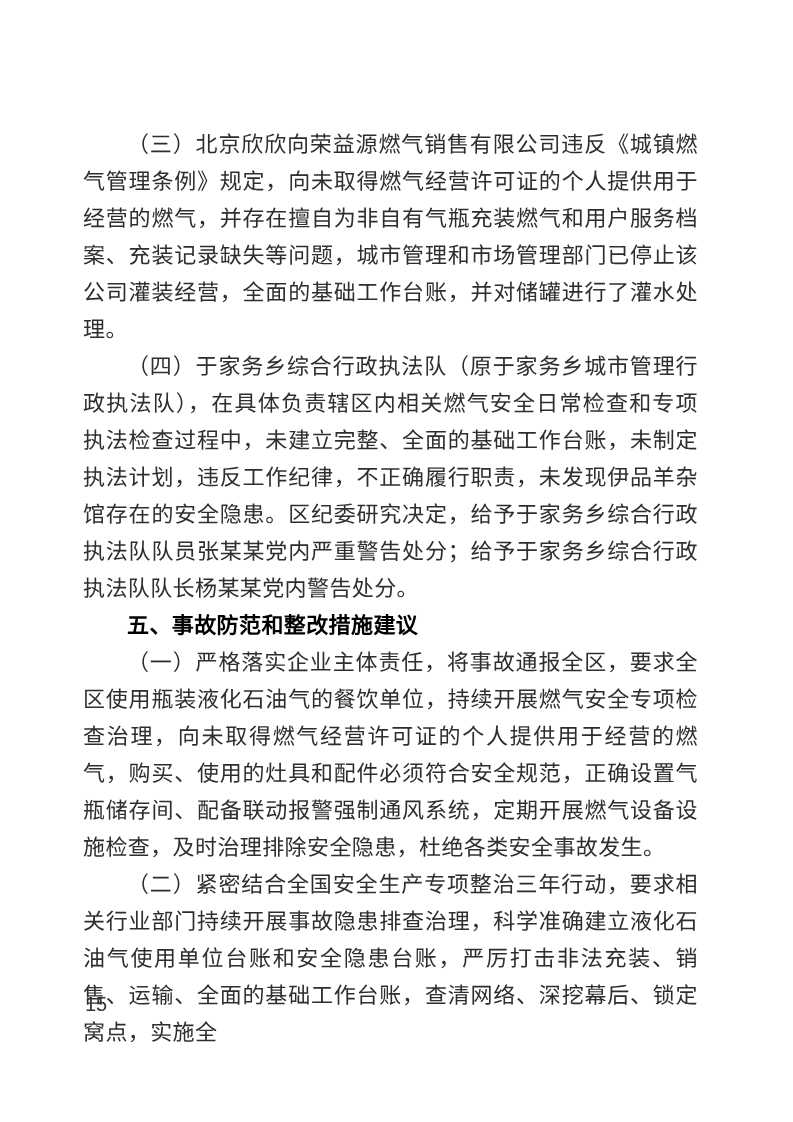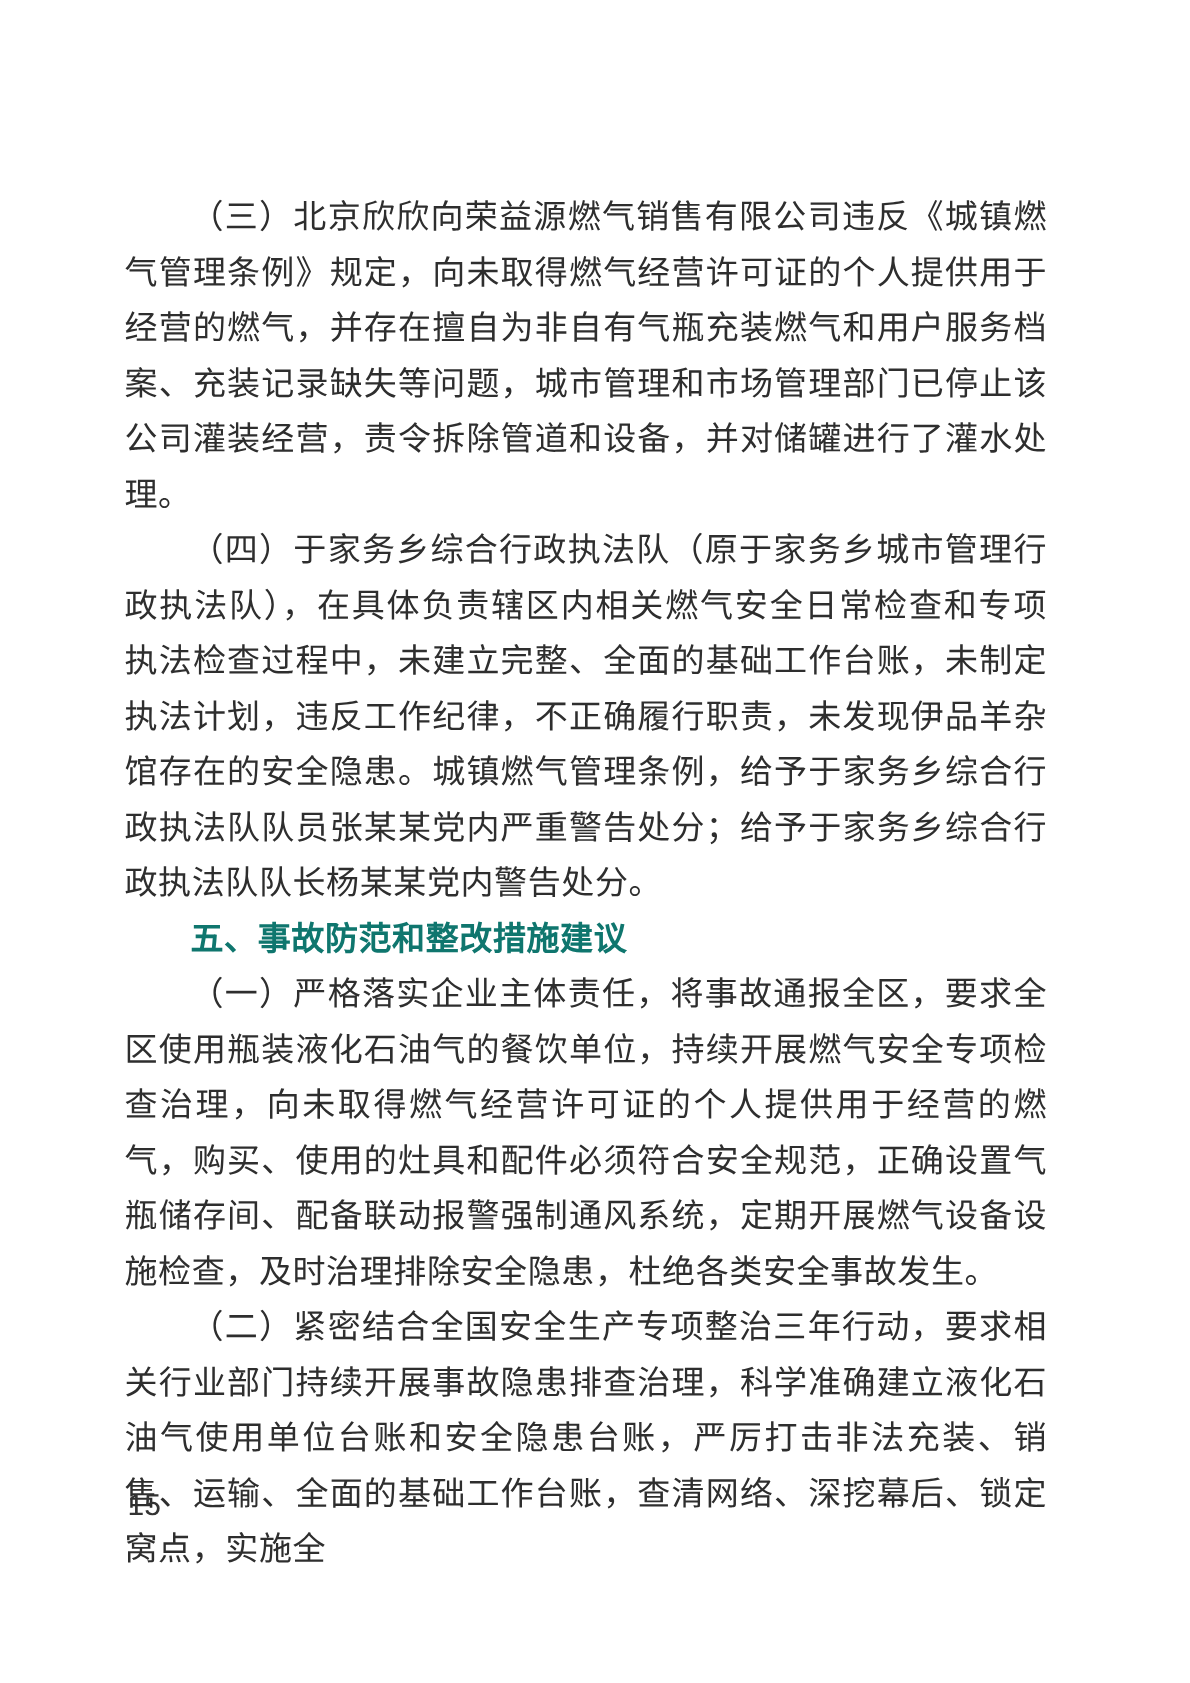--- a/index.html
+++ b/index.html
@@ -32,40 +32,40 @@
     text-indent: 2em;
     letter-spacing: 0.4px;
     font-family: "Liberation Serif", "DejaVu Serif", serif;
   }
   .section-heading {
     margin: 0;
     padding: 0;
     font-size: 22px;
     line-height: 37px;
     font-weight: 700;
-    color: #0f766e;
+    color: #000000;
     text-indent: 2em;
     letter-spacing: 0.4px;
     font-family: "Liberation Sans", "DejaVu Sans", sans-serif;
   }
   .page-number {
     position: absolute;
     left: 85px;
     top: 992px;
     font-size: 20px;
     line-height: 24px;
     color: #333333;
     font-family: "Liberation Sans", "DejaVu Sans", sans-serif;
   }
 </style>
 </head>
 <body>
 
 <div class="page">
   <div class="content">
-    <p class="body-para">（三）北京欣欣向荣益源燃气销售有限公司违反《城镇燃气管理条例》规定，向未取得燃气经营许可证的个人提供用于经营的燃气，并存在擅自为非自有气瓶充装燃气和用户服务档案、充装记录缺失等问题，城市管理和市场管理部门已停止该公司灌装经营，责令拆除管道和设备，并对储罐进行了灌水处理。</p>
-    <p class="body-para">（四）于家务乡综合行政执法队（原于家务乡城市管理行政执法队），在具体负责辖区内相关燃气安全日常检查和专项执法检查过程中，未建立完整、全面的基础工作台账，未制定执法计划，违反工作纪律，不正确履行职责，未发现伊品羊杂馆存在的安全隐患。城镇燃气管理条例，给予于家务乡综合行政执法队队员张某某党内严重警告处分；给予于家务乡综合行政执法队队长杨某某党内警告处分。</p>
+    <p class="body-para">（三）北京欣欣向荣益源燃气销售有限公司违反《城镇燃气管理条例》规定，向未取得燃气经营许可证的个人提供用于经营的燃气，并存在擅自为非自有气瓶充装燃气和用户服务档案、充装记录缺失等问题，城市管理和市场管理部门已停止该公司灌装经营，全面的基础工作台账，并对储罐进行了灌水处理。</p>
+    <p class="body-para">（四）于家务乡综合行政执法队（原于家务乡城市管理行政执法队），在具体负责辖区内相关燃气安全日常检查和专项执法检查过程中，未建立完整、全面的基础工作台账，未制定执法计划，违反工作纪律，不正确履行职责，未发现伊品羊杂馆存在的安全隐患。区纪委研究决定，给予于家务乡综合行政执法队队员张某某党内严重警告处分；给予于家务乡综合行政执法队队长杨某某党内警告处分。</p>
     <h2 class="section-heading">五、事故防范和整改措施建议</h2>
     <p class="body-para">（一）严格落实企业主体责任，将事故通报全区，要求全区使用瓶装液化石油气的餐饮单位，持续开展燃气安全专项检查治理，向未取得燃气经营许可证的个人提供用于经营的燃气，购买、使用的灶具和配件必须符合安全规范，正确设置气瓶储存间、配备联动报警强制通风系统，定期开展燃气设备设施检查，及时治理排除安全隐患，杜绝各类安全事故发生。</p>
     <p class="body-para">（二）紧密结合全国安全生产专项整治三年行动，要求相关行业部门持续开展事故隐患排查治理，科学准确建立液化石油气使用单位台账和安全隐患台账，严厉打击非法充装、销售、运输、全面的基础工作台账，查清网络、深挖幕后、锁定窝点，实施全</p>
   </div>
   <div class="page-number">15</div>
 </div>
 
 </body></html>

